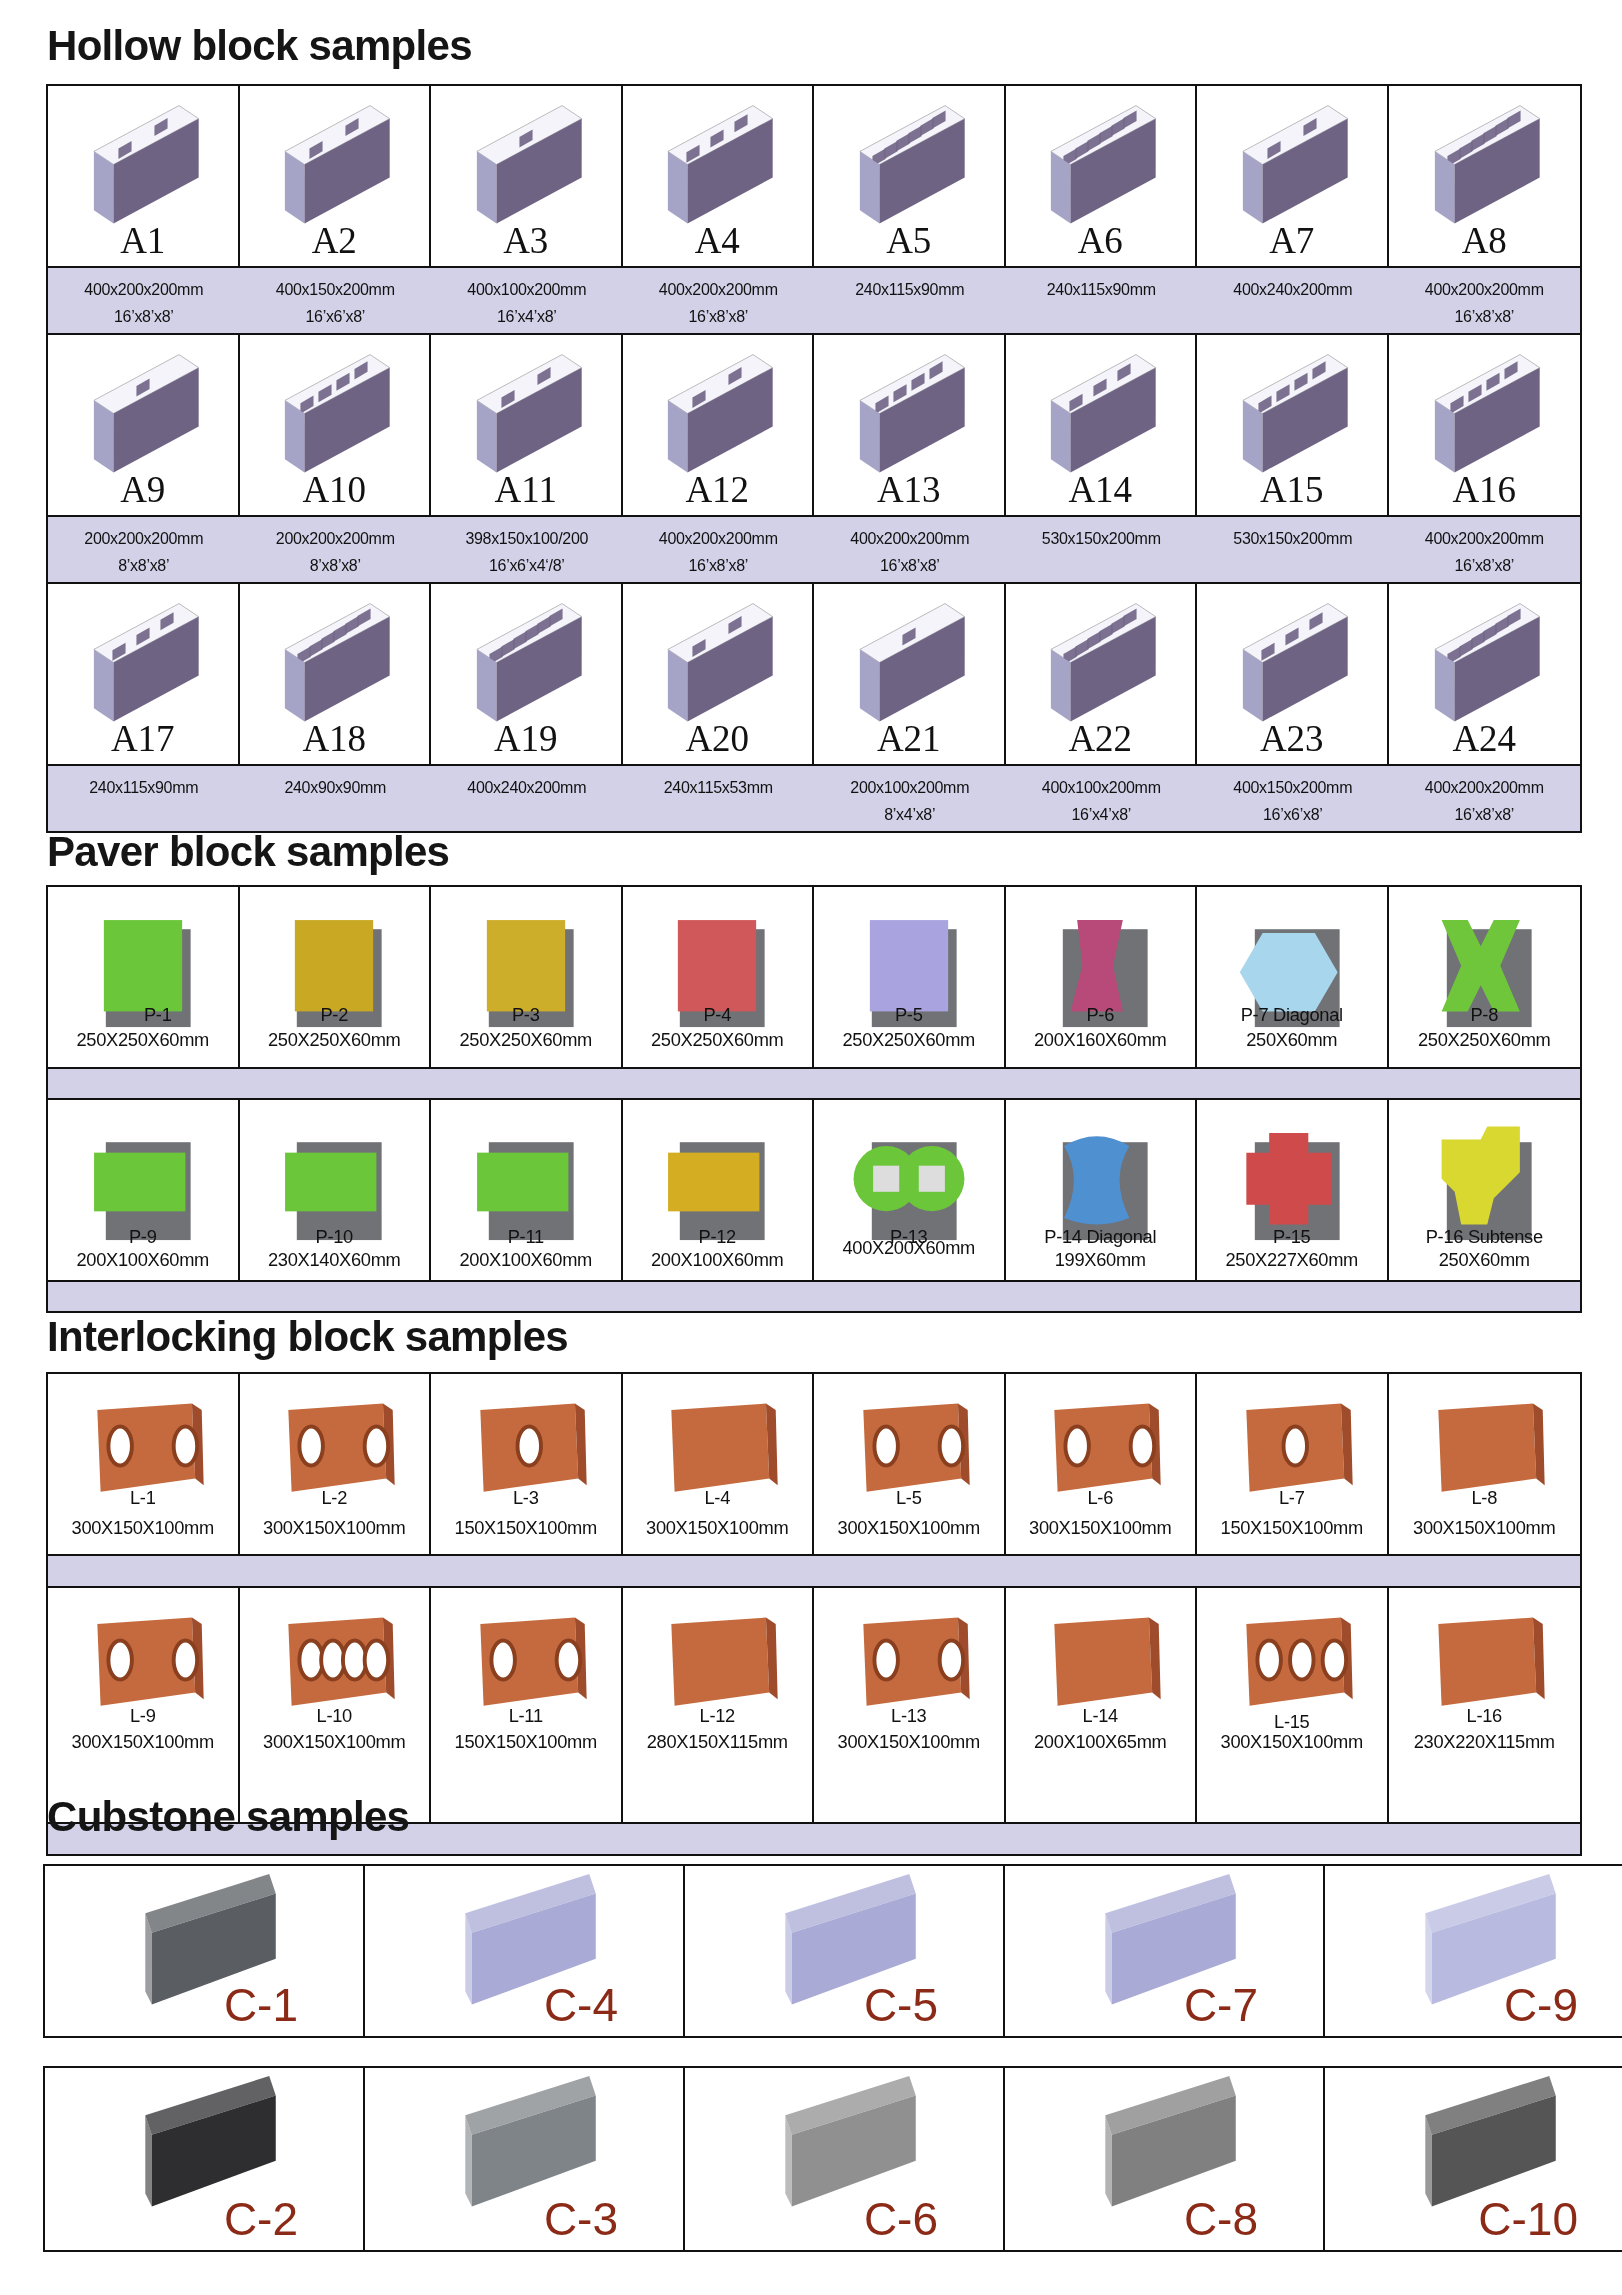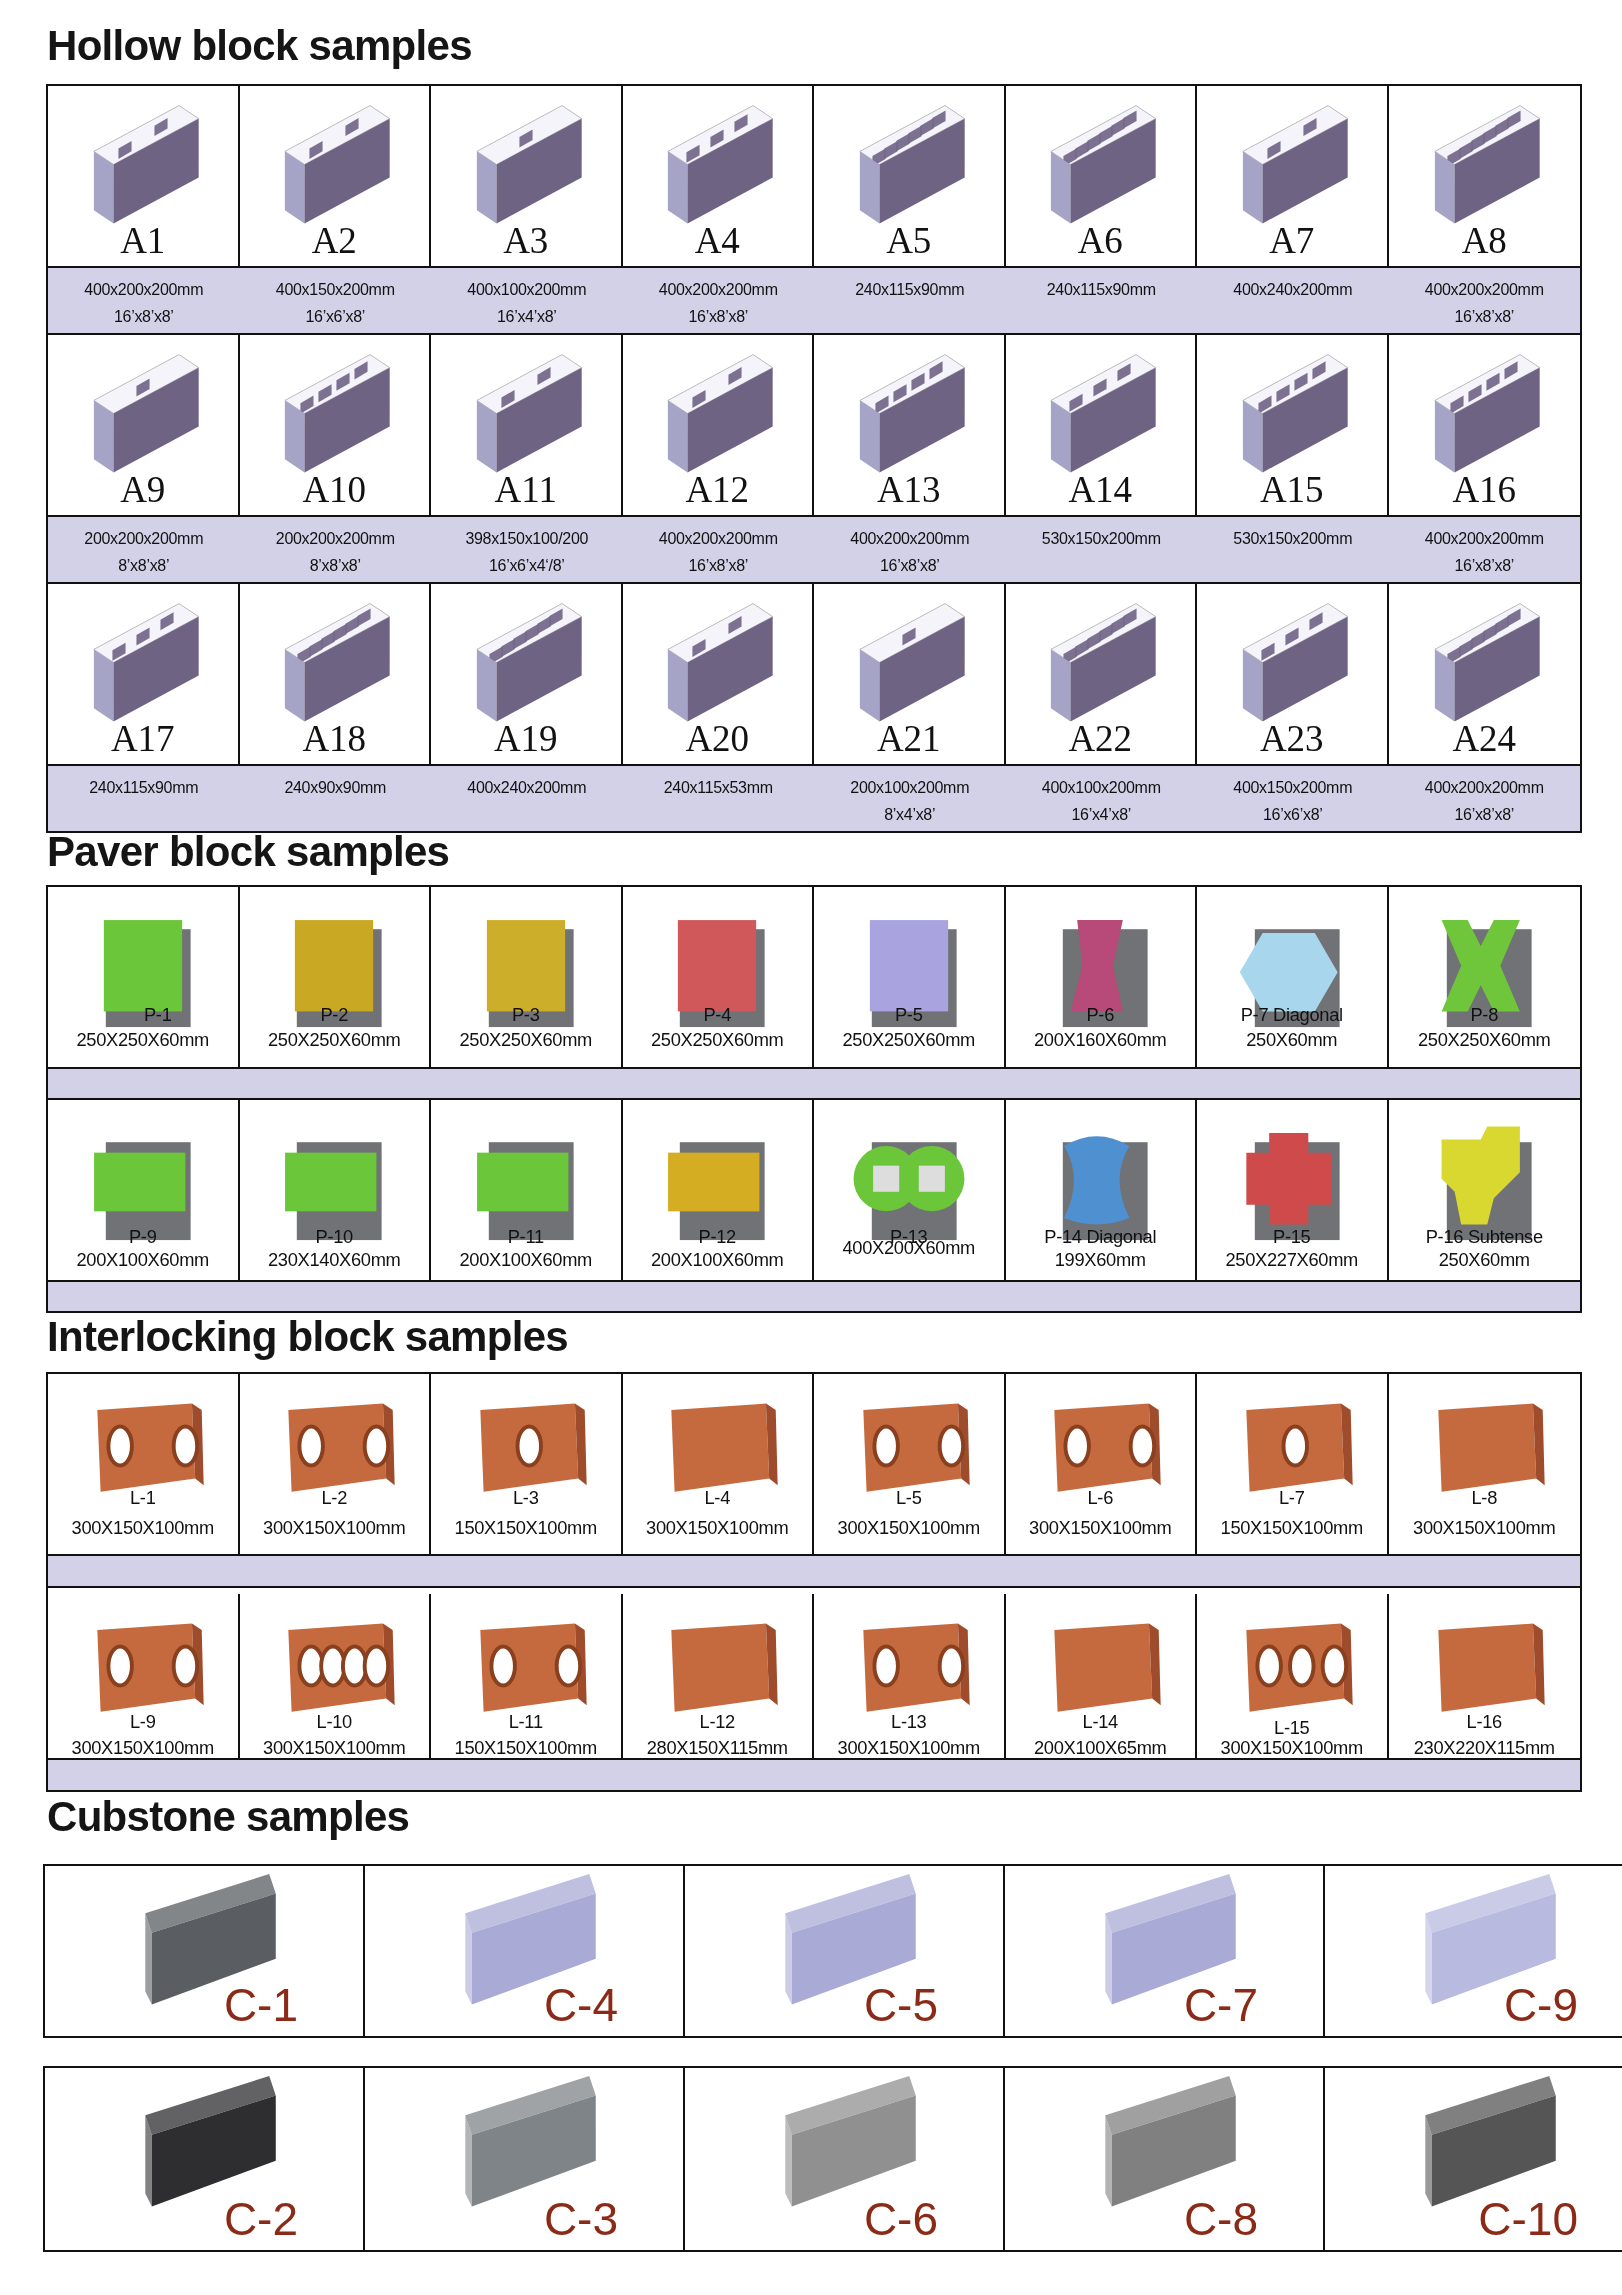--- a/index.html
+++ b/index.html
@@ -659,21 +659,21 @@
         <div class="img" style="top: 13px;"><svg width="137" height="118" viewBox="0 0 210 180">
     <polygon points="35,35 180,25 185,140 40,160" fill="#c56a3e"></polygon>
     <polygon points="180,25 195,35 198,150 185,140" fill="#9e4c2b"></polygon>
 
   </svg></div>
         <div class="pav-label" style="top: 111px;">L-8</div>
         <div class="pav-label" style="top: 141px;">300X150X100mm</div>
       </div>
     </div>
     <div class="band" style="height: 30px;"></div>
-    <div class="row" style="height: 164px; margin-top: 6px;">
+    <div class="row" style="height: 234px;">
       <div class="cell">
         <div class="img" style="top: 13px;"><svg width="137" height="118" viewBox="0 0 210 180">
     <polygon points="35,35 180,25 185,140 40,160" fill="#c56a3e"></polygon>
     <polygon points="180,25 195,35 198,150 185,140" fill="#9e4c2b"></polygon>
     <ellipse cx="70" cy="90" rx="18" ry="30" fill="#fff" stroke="#8a3f1e" stroke-width="6"></ellipse>
             <ellipse cx="170" cy="90" rx="18" ry="30" fill="#fff" stroke="#8a3f1e" stroke-width="6"></ellipse>
   </svg></div>
         <div class="pav-label" style="top: 115px;">L-9</div>
         <div class="pav-label" style="top: 141px;">300X150X100mm</div>
       </div>

